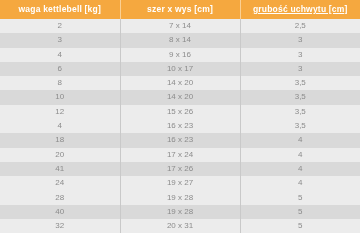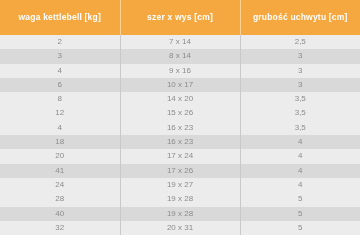--- a/index.html
+++ b/index.html
@@ -25,28 +25,29 @@
   .spec-table col.c3 { width: 120px; }
 
   .spec-table thead th {
     background: #f5a83f;
     color: #ffffff;
     font-size: 8.5px;
     font-weight: bold;
     letter-spacing: 0.2px;
     height: 19px;
     line-height: 19px;
-    padding: 8px;
+    padding: 0;
     text-align: center;
     vertical-align: middle;
     border-right: 1px solid #fbd093;
     white-space: nowrap;
   }
   .spec-table thead th:last-child {
     border-right: none;
+    text-decoration: underline;
   }
 
   .spec-table tbody td {
     font-size: 8px;
     color: #8c8c8c;
     height: 14.3px;
     line-height: 14.3px;
     padding: 0;
     text-align: center;
     vertical-align: middle;
@@ -95,20 +96,25 @@
       <tr class="even">
         <td>6</td>
         <td>10 x 17</td>
         <td>3</td>
       </tr>
       <tr class="odd">
         <td>8</td>
         <td>14 x 20</td>
         <td>3,5</td>
       </tr>
+      <tr class="even">
+        <td>10</td>
+        <td>14 x 20</td>
+        <td>3,5</td>
+      </tr>
       <tr class="odd">
         <td>12</td>
         <td>15 x 26</td>
         <td>3,5</td>
       </tr>
       <tr class="odd">
         <td>4</td>
         <td>16 x 23</td>
         <td>3,5</td>
       </tr>

